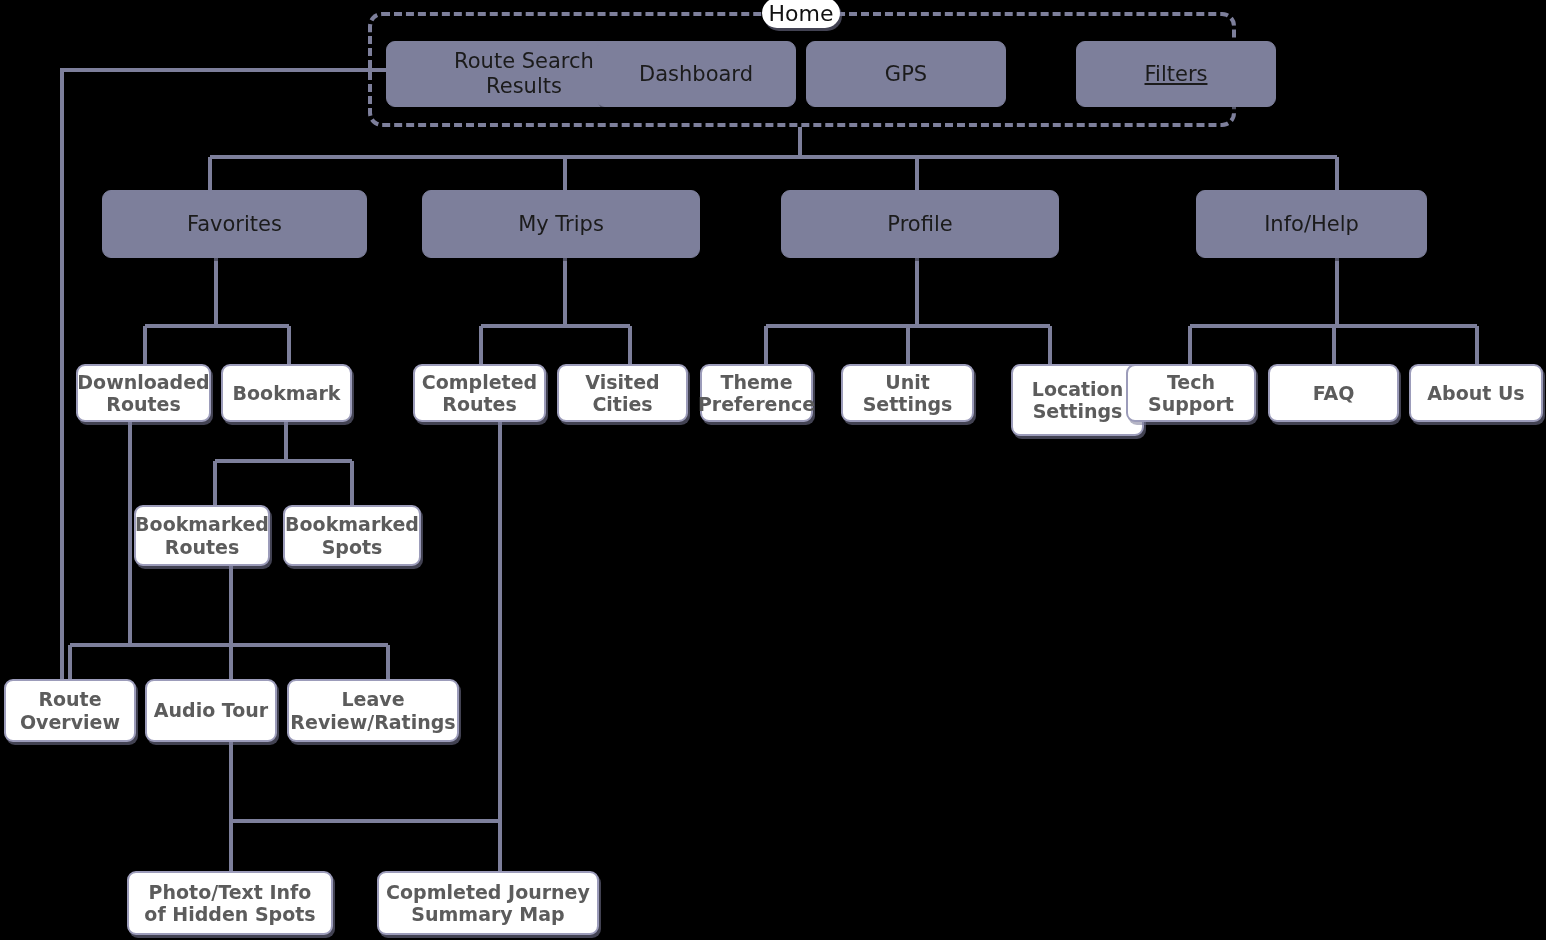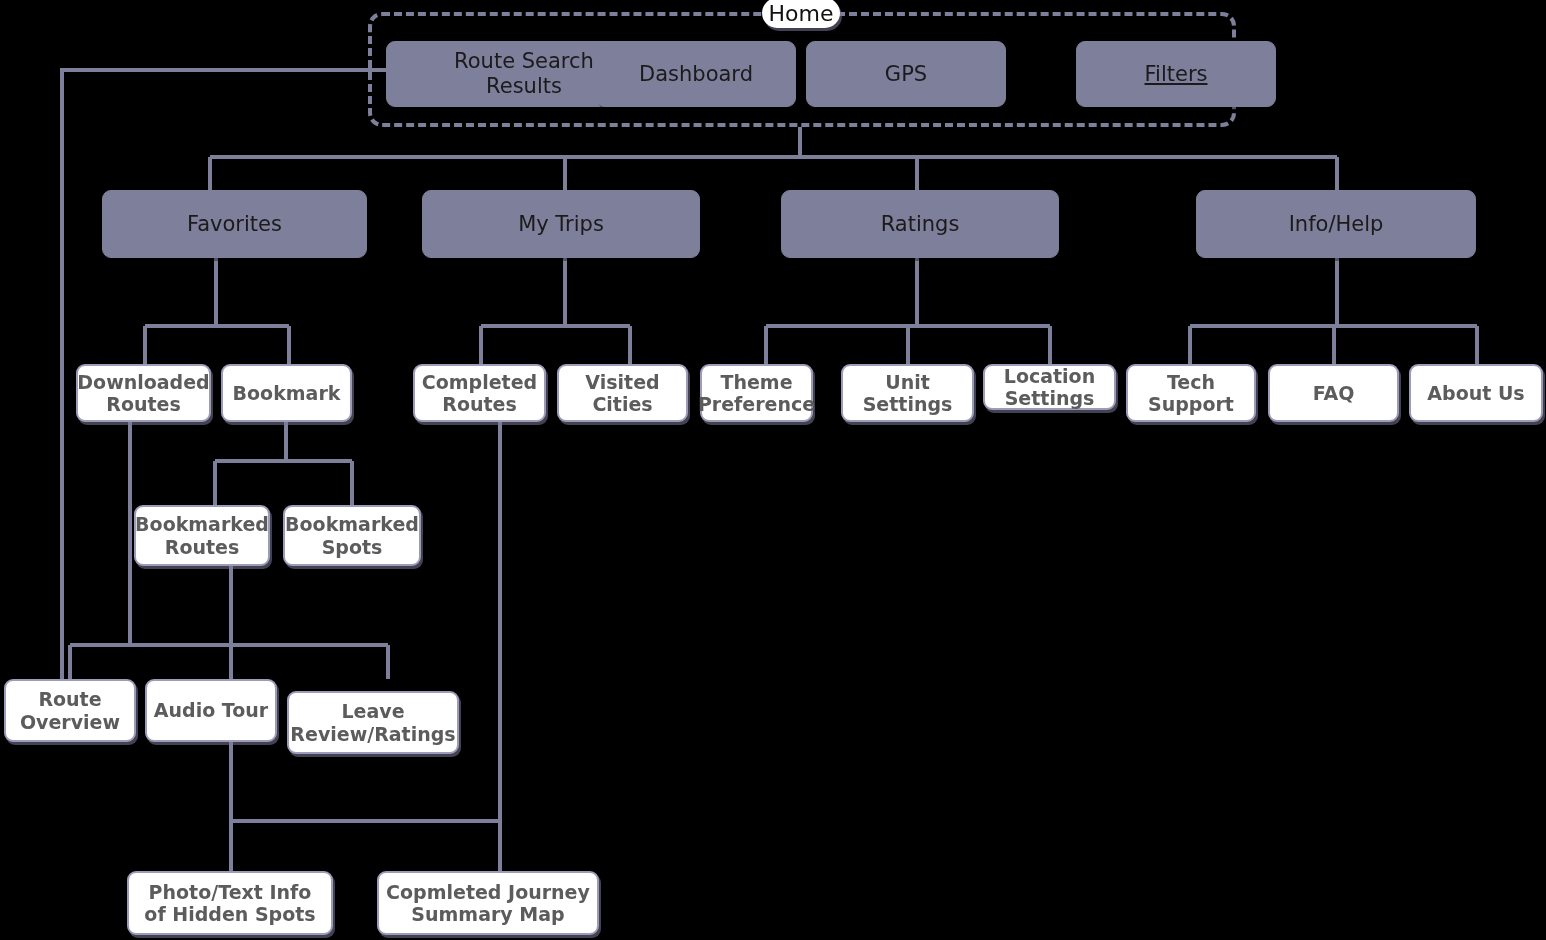--- a/index.html
+++ b/index.html
@@ -134,53 +134,53 @@
   <div class="home-label" style="left:762px; top:-2px; width:78px; height:30px;">Home</div>
 
   <div class="node filled" style="left:386px; top:41px; width:237px; height:66px;padding-left:39px;">Route Search
 Results</div>
   <div class="node filled" style="left:596px; top:41px; width:200px; height:66px;">Dashboard</div>
   <div class="node filled" style="left:806px; top:41px; width:200px; height:66px;">GPS</div>
   <div class="node filled" style="left:1076px; top:41px; width:200px; height:66px;text-decoration:underline;">Filters</div>
 
   <div class="node filled" style="left:76px; top:190px; width:265px; height:68px;margin-left:26px;">Favorites</div>
   <div class="node filled" style="left:422px; top:190px; width:278px; height:68px;">My Trips</div>
-  <div class="node filled" style="left:781px; top:190px; width:278px; height:68px;">Ratings</div>
-  <div class="node filled" style="left:1196px; top:190px; width:280px; height:68px;">Info/Help</div>
+  <div class="node filled" style="left:781px; top:190px; width:278px; height:68px;">Profile</div>
+  <div class="node filled" style="left:1196px; top:190px; width:231px; height:68px;">Info/Help</div>
 
   <div class="node plain" style="left:76px; top:364px; width:135px; height:58px;">Downloaded
 Routes</div>
   <div class="node plain" style="left:221px; top:364px; width:131px; height:58px;">Bookmark</div>
 
   <div class="node plain" style="left:413px; top:364px; width:133px; height:58px;">Completed
 Routes</div>
   <div class="node plain" style="left:557px; top:364px; width:131px; height:58px;">Visited
 Cities</div>
 
   <div class="node plain" style="left:700px; top:364px; width:113px; height:58px;">Theme
 Preference</div>
   <div class="node plain" style="left:841px; top:364px; width:133px; height:58px;">Unit
 Settings</div>
-  <div class="node plain" style="left:983px; top:364px; width:133px; height:46px;">Location
+  <div class="node plain" style="left:1011px; top:364px; width:133px; height:72px;">Location
 Settings</div>
 
   <div class="node plain" style="left:1126px; top:364px; width:130px; height:58px;">Tech
 Support</div>
   <div class="node plain" style="left:1268px; top:364px; width:131px; height:58px;">FAQ</div>
   <div class="node plain" style="left:1409px; top:364px; width:134px; height:58px;">About Us</div>
 
   <div class="node plain" style="left:134px; top:505px; width:136px; height:61px;">Bookmarked
 Routes</div>
   <div class="node plain" style="left:283px; top:505px; width:138px; height:61px;">Bookmarked
 Spots</div>
 
   <div class="node plain" style="left:4px; top:679px; width:132px; height:63px;">Route
 Overview</div>
   <div class="node plain" style="left:145px; top:679px; width:132px; height:63px;">Audio Tour</div>
-  <div class="node plain" style="left:287px; top:679px; width:172px; height:63px;margin-top:12px;">Leave
+  <div class="node plain" style="left:287px; top:679px; width:172px; height:63px;">Leave
 Review/Ratings</div>
 
   <div class="node plain" style="left:127px; top:871px; width:206px; height:64px;">Photo/Text Info
 of Hidden Spots</div>
   <div class="node plain" style="left:377px; top:871px; width:222px; height:64px;">Copmleted Journey
 Summary Map</div>
 
 </div>
 
 </body></html>

